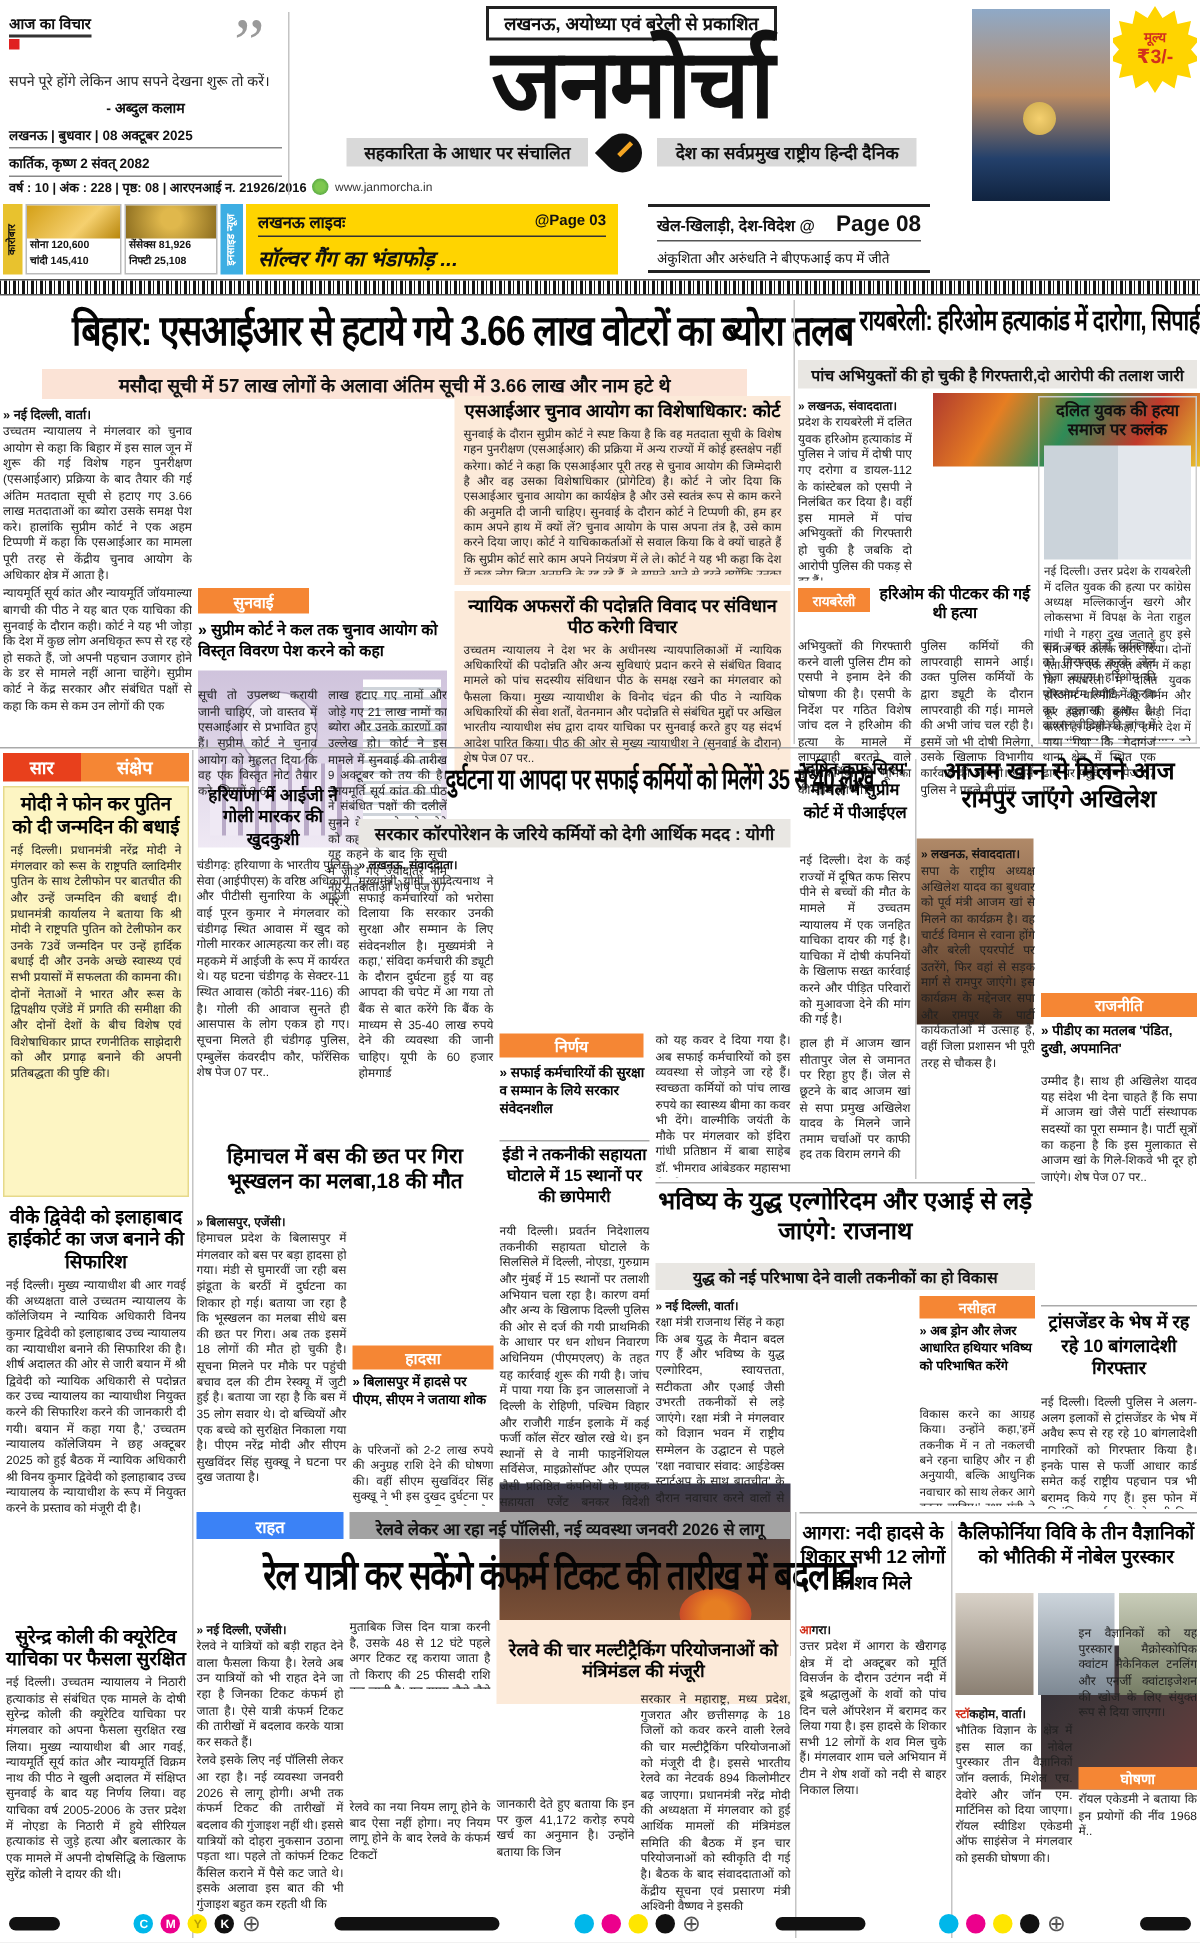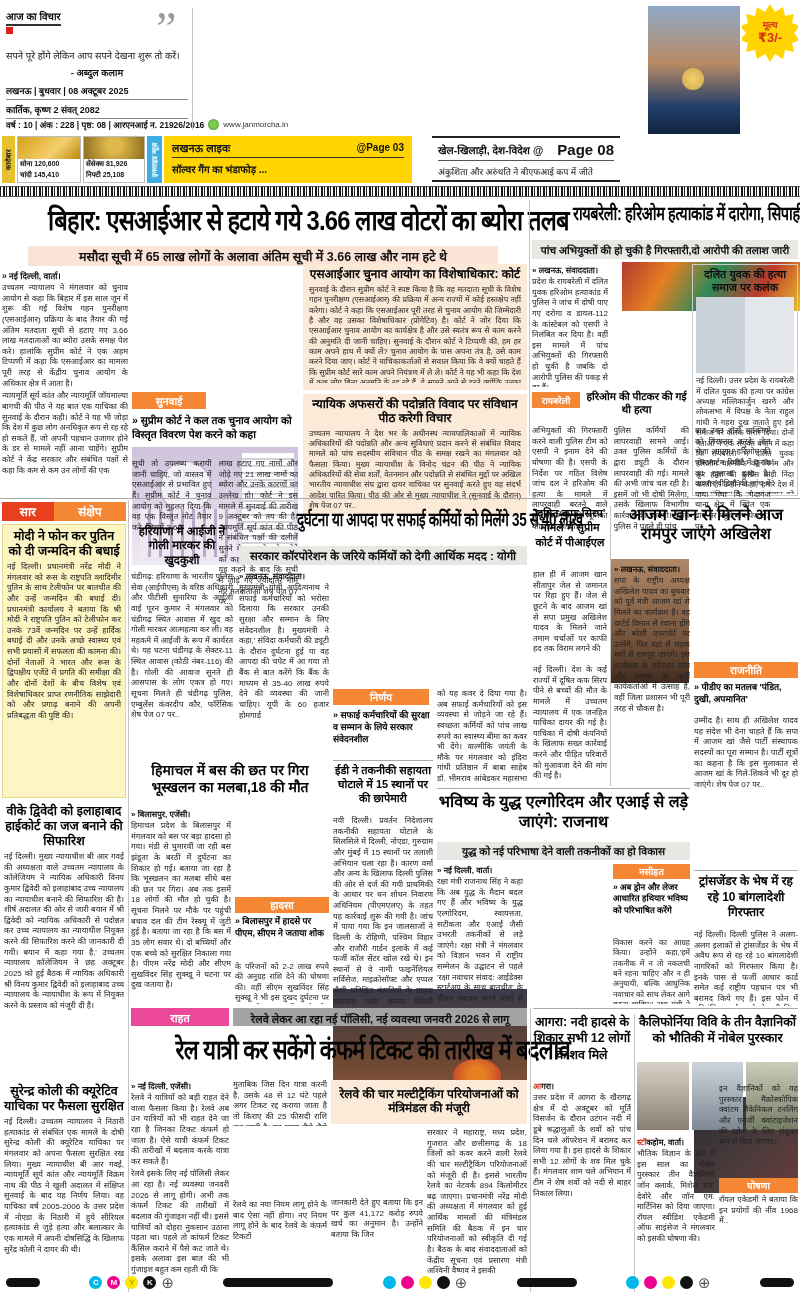--- a/index.html
+++ b/index.html
@@ -13,21 +13,21 @@
   .hl { font-weight:bold; color:#050505; }
   .fitwrap { text-align:center; overflow:visible; white-space:nowrap; }
   .fitline { display:inline-block; white-space:nowrap; }
   .body-text { font-size:8px; line-height:1.33; text-align:justify; color:#222; overflow:hidden; }
   .body-text p { margin-bottom:2px; }
   .byline { font-weight:bold; font-size:8.5px; color:#111; margin-bottom:2px; }
   .byline::first-letter, .point::first-letter { color:#d2301c; }
   .point { font-weight:bold; font-size:9.5px; line-height:1.35; color:#050505; overflow:hidden; }
   .tag { background:#f58634; color:#fff; font-weight:bold; font-size:10.5px;
          display:flex; align-items:center; justify-content:center; }
-  .tag-red { background:#ec4899; }
+  .tag-red { background:#3b82f6; }
   .subbar { background:#e9e7e3; font-weight:bold; font-size:11.5px; color:#111;
             display:flex; align-items:center; justify-content:center; overflow:hidden; }
   .subbar-pink { background:#fbe3d6; }
   .peachbox { background:#fcead9; padding:4px 6px; overflow:hidden; }
   .peachbox .bx-title { font-weight:bold; font-size:12px; text-align:center; line-height:1.15; margin-bottom:3px; color:#050505;}
   .peachbox .body-text { font-size:7.8px; }
   .photo { overflow:hidden; position:relative; }
   .vr { position:absolute; width:1px; background:#c4c4c4; }
   .hr { position:absolute; height:1px; background:#a9a9a9; }
   .barcode {
@@ -61,20 +61,29 @@
     <div style="font-size:9px;font-weight:bold;border-bottom:1px solid #888;padding:5px 0 2px 0;">लखनऊ | बुधवार | 08 अक्टूबर 2025</div>
     <div style="font-size:9px;font-weight:bold;border-bottom:1px solid #888;padding:3px 0 2px 0;">कार्तिक, कृष्ण 2 संवत् 2082</div>
   </div>
   <div class="abs" style="left:6px;top:119px;width:420px;font-size:8.5px;font-weight:bold;display:flex;align-items:center;gap:4px;">
     <span>वर्ष : 10 | अंक : 228 | पृष्ठ: 08 | आरएनआई न. 21926/2016</span>
     <span style="width:11px;height:11px;border-radius:50%;background:radial-gradient(circle,#7ec850 40%,#3a8f3a);display:inline-block;"></span>
     <span style="font-weight:normal;font-size:8px;color:#333;">www.janmorcha.in</span>
   </div>
   <div class="vr" style="left:192px;top:8px;height:122px;"></div>
 
+  <div class="abs" style="left:198px;top:4px;width:446px;height:130px;text-align:center;">
+    <div style="display:inline-block;border:2px solid #222;padding:1px 10px;font-weight:bold;font-size:12px;">लखनऊ, अयोध्या एवं बरेली से प्रकाशित</div>
+    <div class="title-head" style="font-size:64px;line-height:0.98;margin-top:-2px;">जनमोर्चा</div>
+    <div style="display:flex;align-items:center;justify-content:center;gap:10px;margin-top:1px;">
+      <span style="background:#d9d9d9;font-weight:bold;font-size:11.5px;padding:2px 12px;">सहकारिता के आधार पर संचालित</span>
+      <span class="nib"></span>
+      <span style="background:#d9d9d9;font-weight:bold;font-size:11.5px;padding:2px 12px;">देश का सर्वप्रमुख राष्ट्रीय हिन्दी दैनिक</span>
+    </div>
+  </div>
 
   <div class="abs" style="left:652px;top:112px;width:15px;height:15px;background:#3b5998;border-radius:3px;color:#fff;font-weight:bold;font-size:11px;display:flex;align-items:center;justify-content:center;">f</div>
 
   <div class="abs photo" style="left:648px;top:6px;width:92px;height:128px;background:linear-gradient(180deg,#8fa9c7 0%,#b98a63 45%,#23406b 78%,#10233f 100%);">
     <div class="abs" style="left:34px;top:62px;width:22px;height:22px;border-radius:50%;background:radial-gradient(circle,#f5d06f,#caa84c);"></div>
   </div>
 
   <div class="abs" style="left:742px;top:4px;width:56px;height:58px;">
     <svg width="56" height="58" viewBox="0 0 56 58">
       <polygon fill="#ffd400" points="28,0 33,8 41,3 43,12 52,10 50,19 58,22 52,29 58,36 50,39 52,48 43,46 41,55 33,50 28,58 23,50 15,55 13,46 4,48 6,39 -2,36 4,29 -2,22 6,19 4,10 13,12 15,3 23,8"></polygon>
@@ -97,38 +106,38 @@
       <div>सेंसेक्स 81,926</div>
       <div>निफ्टी 25,108</div>
     </div>
   </div>
   <div class="abs vert-tab" style="left:147px;top:136px;width:15px;height:47px;background:#3daee3;color:#fff;font-size:7px;">इनसाइड न्यूज़</div>
   <div class="abs" style="left:164px;top:136px;width:248px;height:47px;background:#ffd400;padding:4px 8px;">
     <div style="display:flex;justify-content:space-between;align-items:center;border-bottom:1px solid #333;padding-bottom:2px;">
       <span style="font-weight:bold;font-size:11px;">लखनऊ लाइवः</span>
       <span style="font-weight:bold;font-size:10px;">@Page 03</span>
     </div>
-    <div style="font-size:10px;font-weight:bold;margin-top:4px;">सॉल्वर गैंग का भंडाफोड़ ...</div>
+    <div style="font-size:14px;font-weight:bold;margin-top:4px;font-style:italic;">सॉल्वर गैंग का भंडाफोड़ ...</div>
   </div>
   <div class="abs" style="left:432px;top:136px;width:188px;height:46px;border-top:2px solid #222;border-bottom:2px solid #222;padding:3px 6px;background:#fff;">
     <div style="display:flex;justify-content:space-between;align-items:center;border-bottom:1px solid #555;padding-bottom:2px;">
       <span style="font-weight:bold;font-size:10.5px;">खेल-खिलाड़ी, देश-विदेश @</span>
       <span style="font-weight:bold;font-size:15px;">Page 08</span>
     </div>
     <div style="font-size:9px;margin-top:4px;">अंकुशिता और अरुंधति ने बीएफआई कप में जीते</div>
   </div>
   <div class="abs photo" style="left:622px;top:134px;width:178px;height:49px;background:linear-gradient(120deg,#b03a2e 0%,#e67e22 25%,#2e8b57 50%,#c0392b 75%,#e8c22e 100%);"></div>
 
   <div class="abs barcode" style="left:0;top:186px;width:800px;height:11px;"></div>
 
   <div class="abs fitwrap" style="left:2px;top:200px;width:523px;">
     <span class="fitline hl" style="font-size: 28px; letter-spacing: -1px; transform: scaleX(0.849918); transform-origin: center center;">बिहार: एसआईआर से हटाये गये 3.66 लाख वोटरों का ब्योरा तलब</span>
   </div>
   <div class="abs subbar subbar-pink fitwrap" style="left:28px;top:246px;width:470px;height:20px;">
-    <span class="fitline" style="font-size:12.5px;">मसौदा सूची में 65 लाख लोगों के अलावा अंतिम सूची में 3.66 लाख और नाम हटे थे</span>
+    <span class="fitline" style="font-size:12.5px;">मसौदा सूची में 57 लाख लोगों के अलावा अंतिम सूची में 3.66 लाख और नाम हटे थे</span>
   </div>
   <div class="abs" style="left:2px;top:270px;width:126px;height:226px;">
     <div class="byline">» नई दिल्ली, वार्ता।</div>
     <div class="body-text" style="height:212px;">
       <p>उच्चतम न्यायालय ने मंगलवार को चुनाव आयोग से कहा कि बिहार में इस साल जून में शुरू की गई विशेष गहन पुनरीक्षण (एसआईआर) प्रक्रिया के बाद तैयार की गई अंतिम मतदाता सूची से हटाए गए 3.66 लाख मतदाताओं का ब्योरा उसके समक्ष पेश करे। हालांकि सुप्रीम कोर्ट ने एक अहम टिप्पणी में कहा कि एसआईआर का मामला पूरी तरह से केंद्रीय चुनाव आयोग के अधिकार क्षेत्र में आता है।</p>
       <p>न्यायमूर्ति सूर्य कांत और न्यायमूर्ति जॉयमाल्या बागची की पीठ ने यह बात एक याचिका की सुनवाई के दौरान कही। कोर्ट ने यह भी जोड़ा कि देश में कुछ लोग अनधिकृत रूप से रह रहे हो सकते हैं, जो अपनी पहचान उजागर होने के डर से मामले नहीं आना चाहेंगे। सुप्रीम कोर्ट ने केंद्र सरकार और संबंधित पक्षों से कहा कि कम से कम उन लोगों की एक</p>
     </div>
   </div>
   <div class="abs photo" style="left:132px;top:270px;width:166px;height:118px;background:linear-gradient(180deg,#cfc3dc,#efe9f4);">
     <div class="abs" style="left:28px;top:14px;width:52px;height:52px;border-radius:50%;background:#f4f0f8;border:1px solid #a79bb5;"></div>
@@ -211,22 +220,22 @@
   <div class="abs photo" style="left:333px;top:570px;width:194px;height:115px;background:linear-gradient(180deg,#3a3a4a 0%,#6b4632 60%,#8a5a3a 100%);">
     <div class="abs" style="left:120px;top:70px;width:48px;height:34px;border-radius:50%;background:radial-gradient(circle,#e67e22 30%,#c0392b);"></div>
   </div>
   <div class="abs tag" style="left:333px;top:689px;width:96px;height:16px;">निर्णय</div>
   <div class="abs point" style="left:333px;top:709px;width:98px;height:50px;font-size:9px;">» सफाई कर्मचारियों की सुरक्षा व सम्मान के लिये सरकार संवेदनशील</div>
   <div class="abs body-text" style="left:437px;top:689px;width:90px;height:96px;">को यह कवर दे दिया गया है। अब सफाई कर्मचारियों को इस व्यवस्था से जोड़ने जा रहे हैं। स्वच्छता कर्मियों को पांच लाख रुपये का स्वास्थ्य बीमा का कवर भी देंगे। वाल्मीकि जयंती के मौके पर मंगलवार को इंदिरा गांधी प्रतिष्ठान में बाबा साहेब डॉ. भीमराव आंबेडकर महासभा शेष पेज 07 पर..</div>
 
   <div class="vr" style="left:610px;top:506px;height:280px;"></div>
   <div class="abs" style="left:533px;top:506px;width:74px;height:280px;">
     <div class="hl" style="font-size:11px;text-align:center;line-height:1.3;height:60px;overflow:hidden;">'दूषित कफ सिरप' मामले में सुप्रीम कोर्ट में पीआईएल</div>
+    <div class="body-text" style="height:118px;margin-top:3px;">नई दिल्ली। देश के कई राज्यों में दूषित कफ सिरप पीने से बच्चों की मौत के मामले में उच्चतम न्यायालय में एक जनहित याचिका दायर की गई है। याचिका में दोषी कंपनियों के खिलाफ सख्त कार्रवाई करने और पीड़ित परिवारों को मुआवजा देने की मांग की गई है।</div>
     <div class="body-text" style="height:92px;margin-top:4px;">हाल ही में आजम खान सीतापुर जेल से जमानत पर रिहा हुए हैं। जेल से छूटने के बाद आजम खां से सपा प्रमुख अखिलेश यादव के मिलने जाने तमाम चर्चाओं पर काफी हद तक विराम लगने की</div>
-    <div class="body-text" style="height:118px;margin-top:3px;">नई दिल्ली। देश के कई राज्यों में दूषित कफ सिरप पीने से बच्चों की मौत के मामले में उच्चतम न्यायालय में एक जनहित याचिका दायर की गई है। याचिका में दोषी कंपनियों के खिलाफ सख्त कार्रवाई करने और पीड़ित परिवारों को मुआवजा देने की मांग की गई है।</div>
   </div>
 
   <div class="abs hl" style="left:614px;top:505px;width:184px;height:54px;font-size:16px;text-align:center;line-height:1.2;overflow:hidden;">आजम खान से मिलने आज रामपुर जाएंगे अखिलेश</div>
   <div class="abs" style="left:614px;top:563px;width:76px;height:222px;">
     <div class="byline" style="font-size:8px;">» लखनऊ, संवाददाता।</div>
     <div class="body-text" style="height:206px;">सपा के राष्ट्रीय अध्यक्ष अखिलेश यादव का बुधवार को पूर्व मंत्री आजम खां से मिलने का कार्यक्रम है। वह चार्टर्ड विमान से रवाना होंगे और बरेली एयरपोर्ट पर उतरेंगे, फिर वहां से सड़क मार्ग से रामपुर जाएंगे। इस कार्यक्रम के मद्देनजर सपा और रामपुर के पार्टी कार्यकर्ताओं में उत्साह है, वहीं जिला प्रशासन भी पूरी तरह से चौकस है।</div>
   </div>
   <div class="abs photo" style="left:694px;top:563px;width:104px;height:96px;background:linear-gradient(135deg,#2b2b33 0%,#4a3b3b 55%,#6b3b3b 100%);">
     <div class="abs" style="left:66px;top:8px;width:26px;height:14px;border-radius:50% 50% 4px 4px;background:#c0392b;"></div>
   </div>
@@ -276,21 +285,21 @@
   <div class="abs" style="left:131px;top:1080px;width:98px;height:212px;">
     <div class="byline" style="font-size:8px;">» नई दिल्ली, एजेंसी।</div>
     <div class="body-text" style="height:198px;">
       <p>रेलवे ने यात्रियों को बड़ी राहत देने वाला फैसला किया है। रेलवे अब उन यात्रियों को भी राहत देने जा रहा है जिनका टिकट कंफर्म हो जाता है। ऐसे यात्री कंफर्म टिकट की तारीखों में बदलाव करके यात्रा कर सकते हैं।</p>
       <p>रेलवे इसके लिए नई पॉलिसी लेकर आ रहा है। नई व्यवस्था जनवरी 2026 से लागू होगी। अभी तक कंफर्म टिकट की तारीखों में बदलाव की गुंजाइश नहीं थी। इससे यात्रियों को दोहरा नुकसान उठाना पड़ता था। पहले तो कांफर्म टिकट कैंसिल कराने में पैसे कट जाते थे। इसके अलावा इस बात की भी गुंजाइश बहुत कम रहती थी कि</p>
     </div>
   </div>
   <div class="abs body-text" style="left:233px;top:1080px;width:94px;height:46px;">मुताबिक जिस दिन यात्रा करनी है, उसके 48 से 12 घंटे पहले अगर टिकट रद्द कराया जाता है तो किराए की 25 फीसदी राशि कट जाती है। यह समय जैसे-जैसे कम होता जाता है, कैंसिलेशन फीस बढ़ती जाती है। अगर चार्ट तैयार हो गया है तब तो टिकट का पूरा पैसा ही कट जाता है। लेकिन</div>
 
   <div class="abs body-text" style="left:233px;top:1200px;width:94px;height:92px;">रेलवे का नया नियम लागू होने के बाद ऐसा नहीं होगा। नए नियम लागू होने के बाद रेलवे के कंफर्म टिकटों</div>
-  <div class="abs peachbox" style="left:331px;top:1080px;width:196px;height:44px;display:flex;align-items:center;">
+  <div class="abs peachbox" style="left:331px;top:1080px;width:196px;height:56px;display:flex;align-items:center;">
     <div class="bx-title" style="margin:0;width:100%;">रेलवे की चार मल्टीट्रैकिंग परियोजनाओं को मंत्रिमंडल की मंजूरी</div>
   </div>
 
   <div class="abs body-text" style="left:331px;top:1198px;width:92px;height:94px;">जानकारी देते हुए बताया कि इन पर कुल 41,172 करोड़ रुपये खर्च का अनुमान है। उन्होंने बताया कि जिन</div>
   <div class="abs body-text" style="left:427px;top:1128px;width:100px;height:164px;">सरकार ने महाराष्ट्र, मध्य प्रदेश, गुजरात और छत्तीसगढ़ के 18 जिलों को कवर करने वाली रेलवे की चार मल्टीट्रैकिंग परियोजनाओं को मंजूरी दी है। इससे भारतीय रेलवे का नेटवर्क 894 किलोमीटर बढ़ जाएगा। प्रधानमंत्री नरेंद्र मोदी की अध्यक्षता में मंगलवार को हुई आर्थिक मामलों की मंत्रिमंडल समिति की बैठक में इन चार परियोजनाओं को स्वीकृति दी गई है। बैठक के बाद संवाददाताओं को केंद्रीय सूचना एवं प्रसारण मंत्री अश्विनी वैष्णव ने इसकी</div>
 
   <div class="vr" style="left:530px;top:1008px;height:284px;"></div>
   <div class="hr" style="left:533px;top:1008px;width:265px;"></div>
   <div class="abs hl" style="left:533px;top:1014px;width:98px;height:62px;font-size:12.5px;text-align:center;line-height:1.3;overflow:hidden;">आगरा: नदी हादसे के शिकार सभी 12 लोगों के शव मिले</div>
   <div class="abs" style="left:533px;top:1080px;width:98px;height:212px;">

